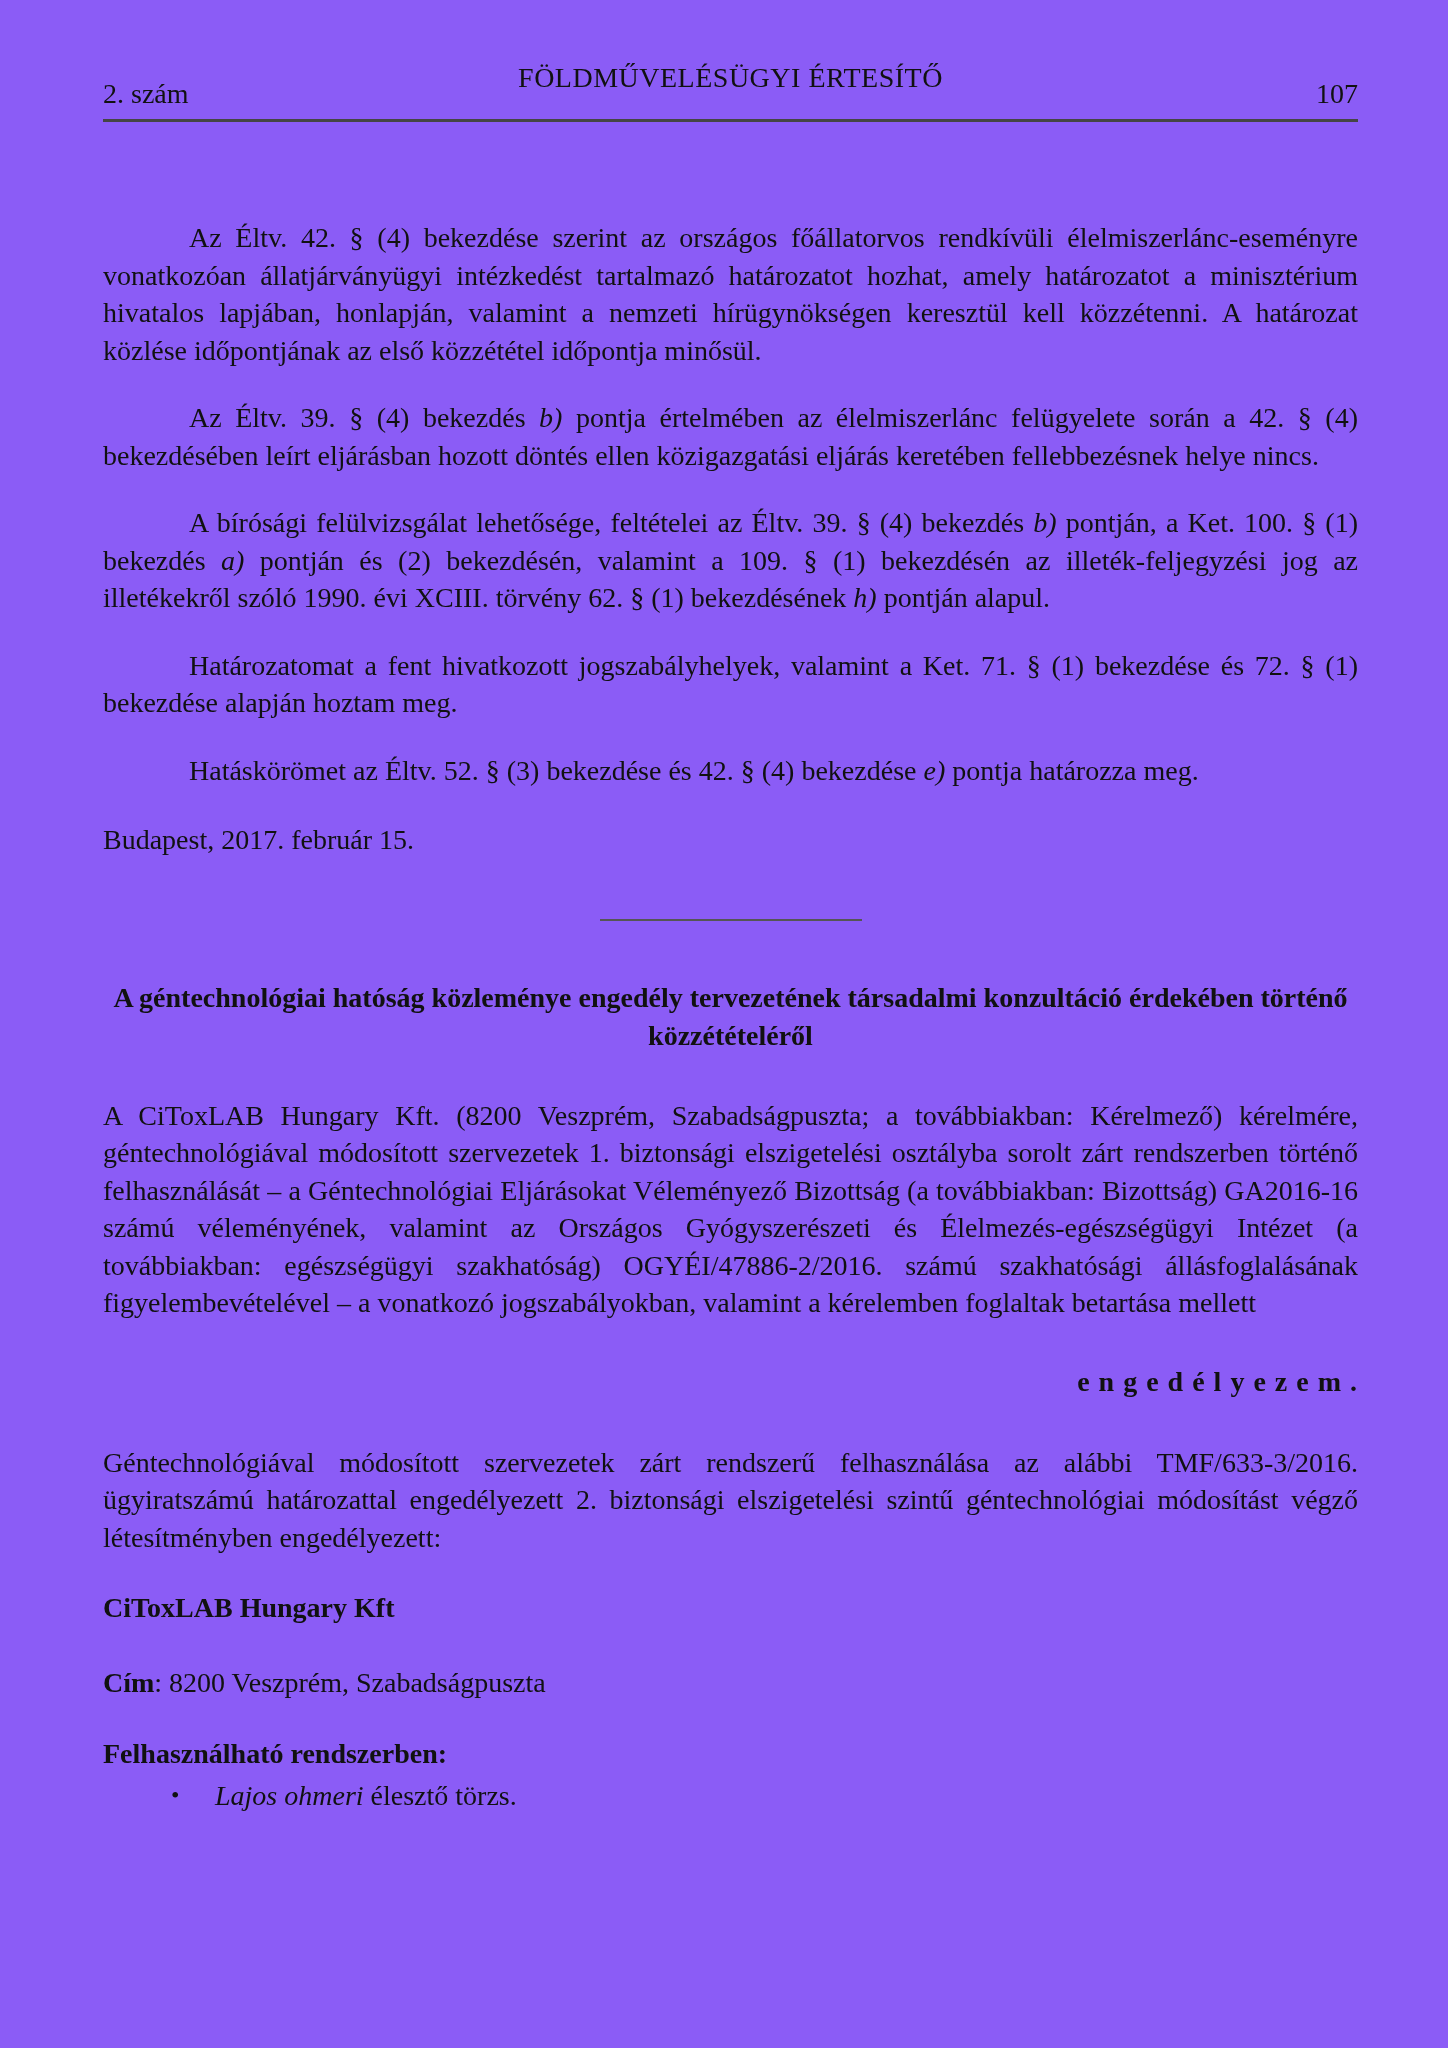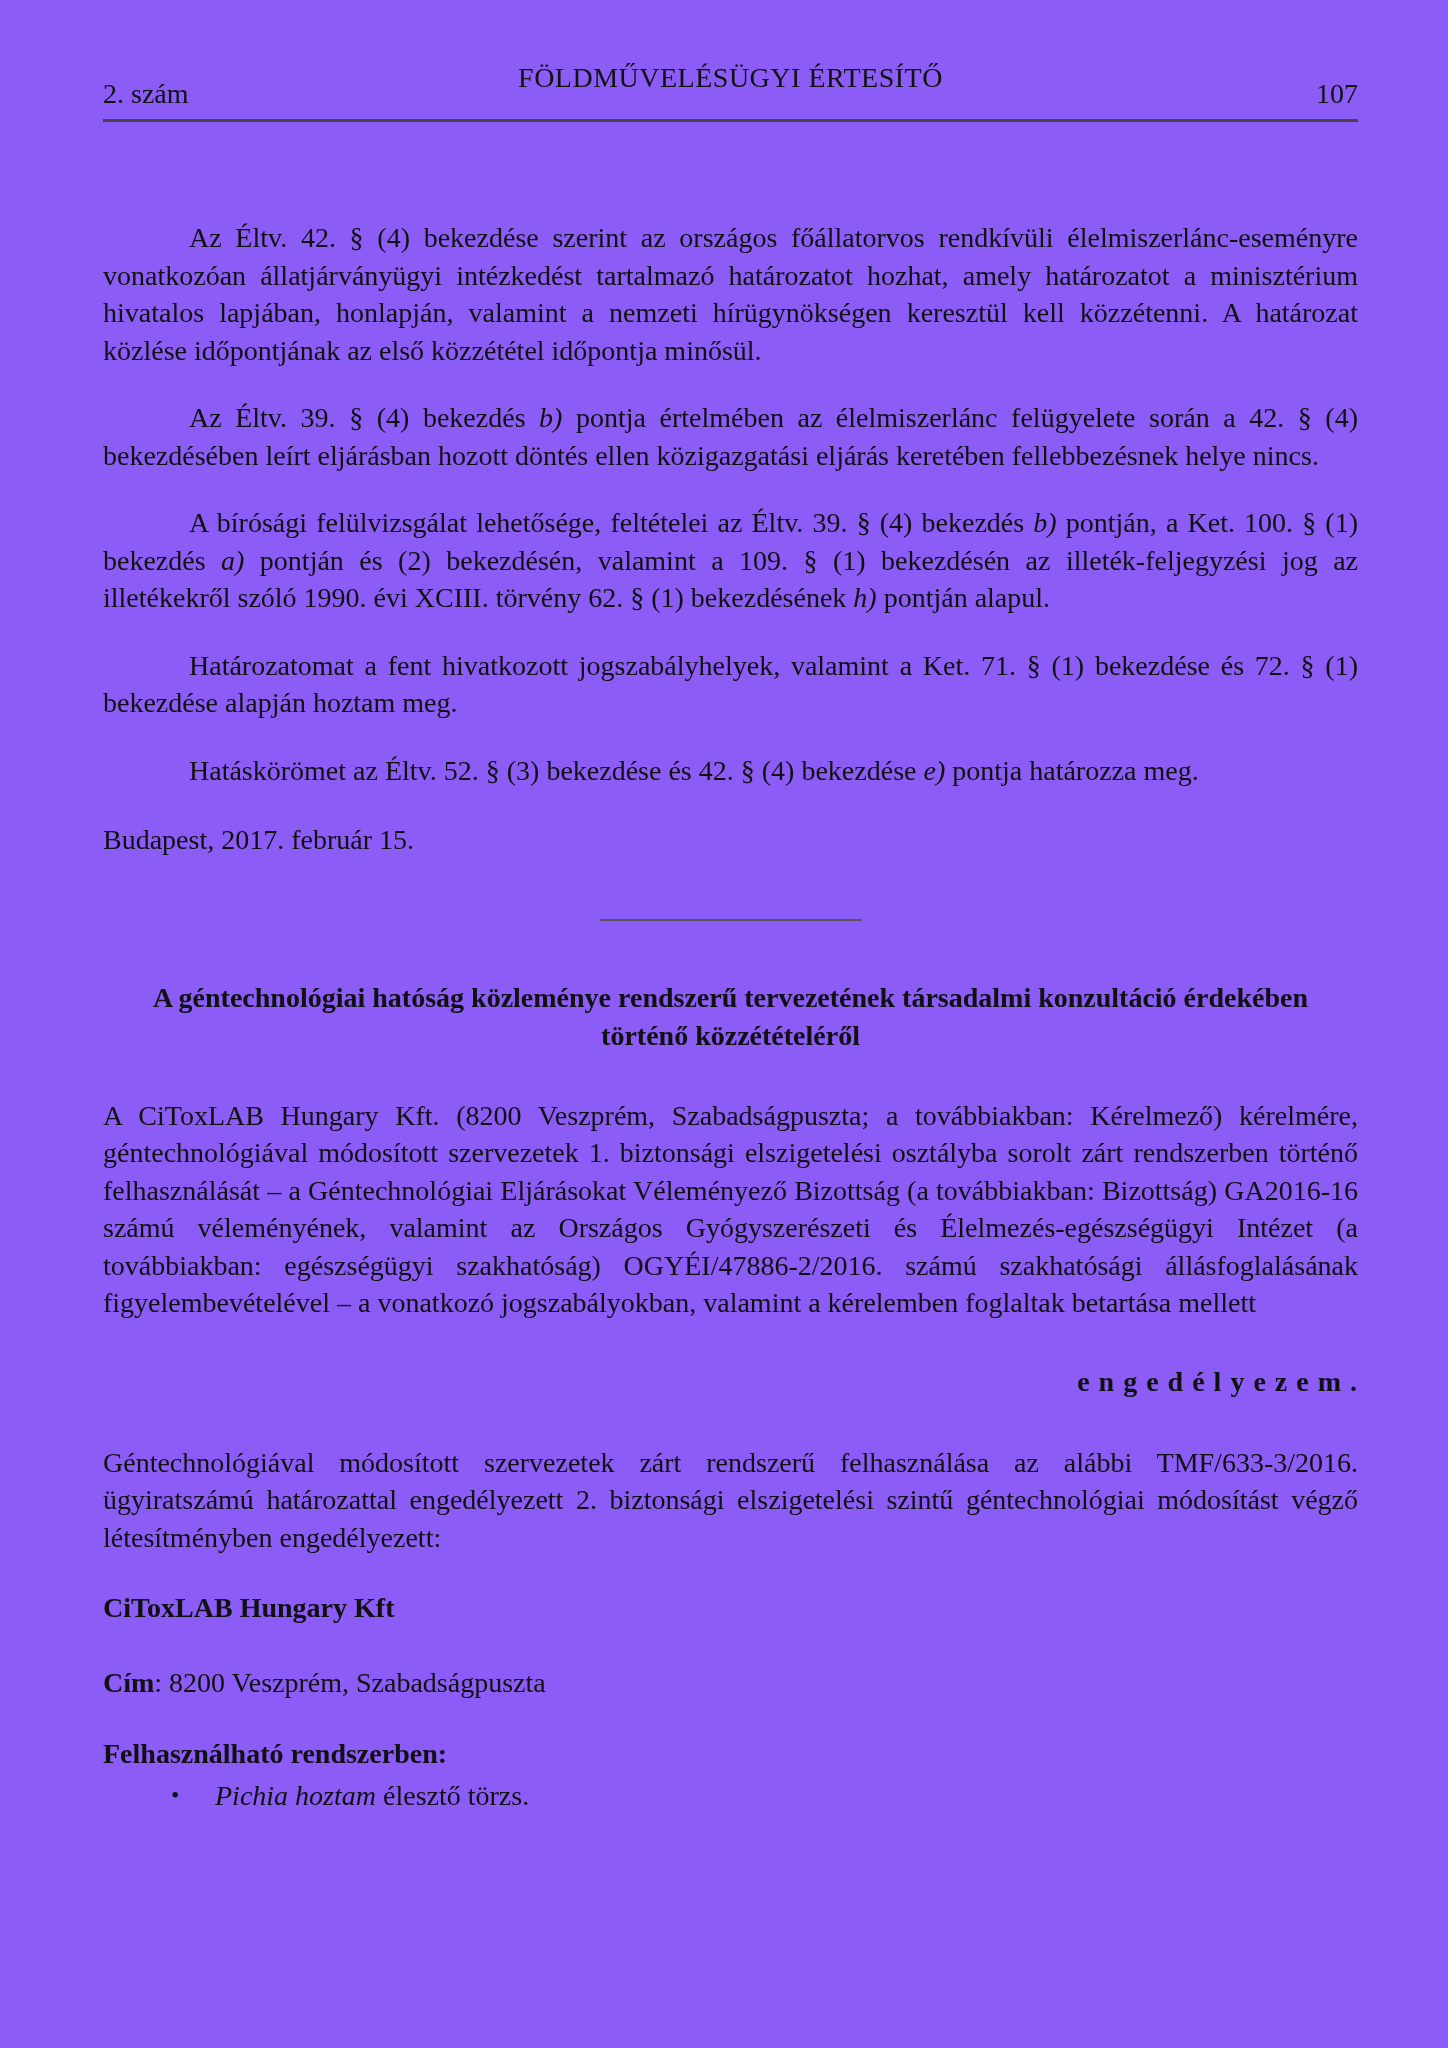--- a/index.html
+++ b/index.html
@@ -116,28 +116,28 @@
   <p class="para indent"><span>Az Éltv. 39. § (4) bekezdés </span><span class="i">b)</span><span> pontja értelmében az élelmiszerlánc felügyelete során a 42. § (4) bekezdésében leírt eljárásban hozott döntés ellen közigazgatási eljárás keretében fellebbezésnek helye nincs.</span></p>
   <p class="para indent"><span>A bírósági felülvizsgálat lehetősége, feltételei az Éltv. 39. § (4) bekezdés </span><span class="i">b)</span><span> pontján, a Ket. 100. § (1) bekezdés </span><span class="i">a)</span><span> pontján és (2) bekezdésén, valamint a 109. § (1) bekezdésén az illeték-feljegyzési jog az illetékekről szóló 1990. évi XCIII. törvény 62. § (1) bekezdésének </span><span class="i">h)</span><span> pontján alapul.</span></p>
   <p class="para indent"><span>Határozatomat a fent hivatkozott jogszabályhelyek, valamint a Ket. 71. § (1) bekezdése és 72. § (1) bekezdése alapján hoztam meg.</span></p>
   <p class="para indent"><span>Hatáskörömet az Éltv. 52. § (3) bekezdése és 42. § (4) bekezdése </span><span class="i">e)</span><span> pontja határozza meg.</span></p>
 
   <p class="dateline">Budapest, 2017. február 15.</p>
 
 
   <div class="separator"></div>
 
-  <h2 class="section-heading">A géntechnológiai hatóság közleménye rendszerű tervezetének társadalmi konzultáció érdekében történő közzétételéről</h2>
+  <h2 class="section-heading">A géntechnológiai hatóság közleménye engedély tervezetének társadalmi konzultáció érdekében történő közzétételéről</h2>
 
   <p class="para"><span>A CiToxLAB Hungary Kft. (8200 Veszprém, Szabadságpuszta; a továbbiakban: Kérelmező) kérelmére, géntechnológiával módosított szervezetek 1. biztonsági elszigetelési osztályba sorolt zárt rendszerben történő felhasználását – a Géntechnológiai Eljárásokat Véleményező Bizottság (a továbbiakban: Bizottság) GA2016-16 számú véleményének, valamint az Országos Gyógyszerészeti és Élelmezés-egészségügyi Intézet (a továbbiakban: egészségügyi szakhatóság) OGYÉI/47886-2/2016. számú szakhatósági állásfoglalásának figyelembevételével – a vonatkozó jogszabályokban, valamint a kérelemben foglaltak betartása mellett</span></p>
   <p class="decision">e n g e d é l y e z e m .</p>
   <p class="para"><span>Géntechnológiával módosított szervezetek zárt rendszerű felhasználása az alábbi TMF/633-3/2016. ügyiratszámú határozattal engedélyezett 2. biztonsági elszigetelési szintű géntechnológiai módosítást végző létesítményben engedélyezett:</span></p>
 
   <p class="company">CiToxLAB Hungary Kft</p>
   <p class="para"><span class="b">Cím</span><span>: 8200 Veszprém, Szabadságpuszta</span></p>
   <p class="org-label">Felhasználható rendszerben:</p>
 
   <div class="bullet-row">
     <span class="bullet">•</span>
-    <span class="bullet-text"><span class="i">Pichia hoztam</span><span> élesztő törzs.</span></span>
+    <span class="bullet-text"><span class="i">Lajos ohmeri</span><span> élesztő törzs.</span></span>
   </div>
 
 </div>
 
 </body></html>

